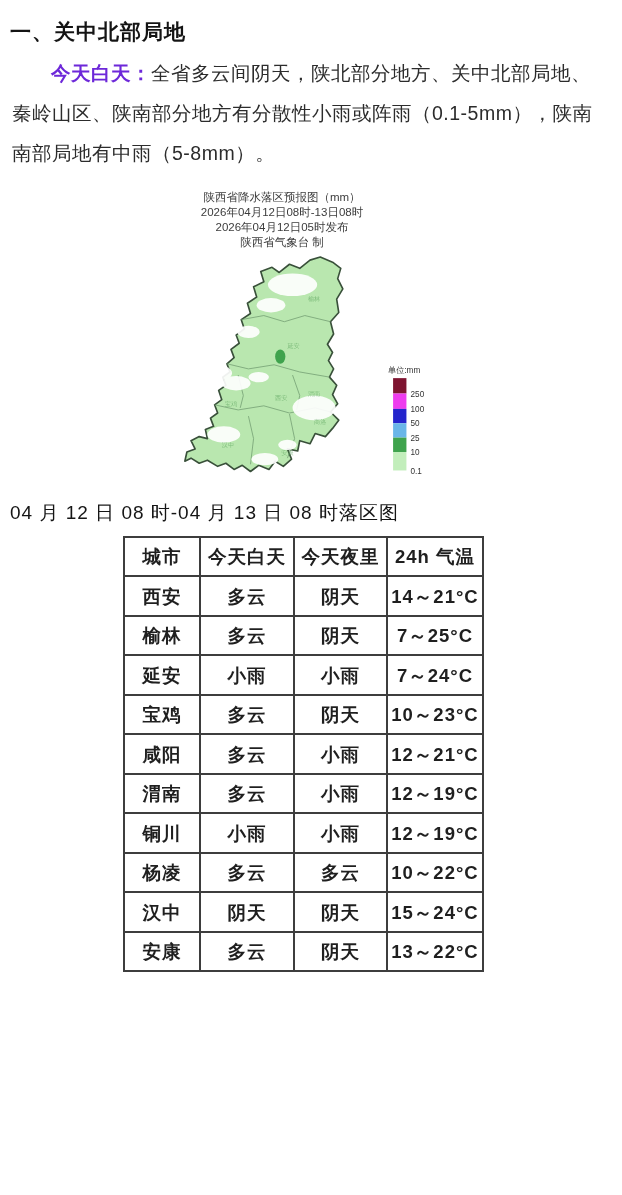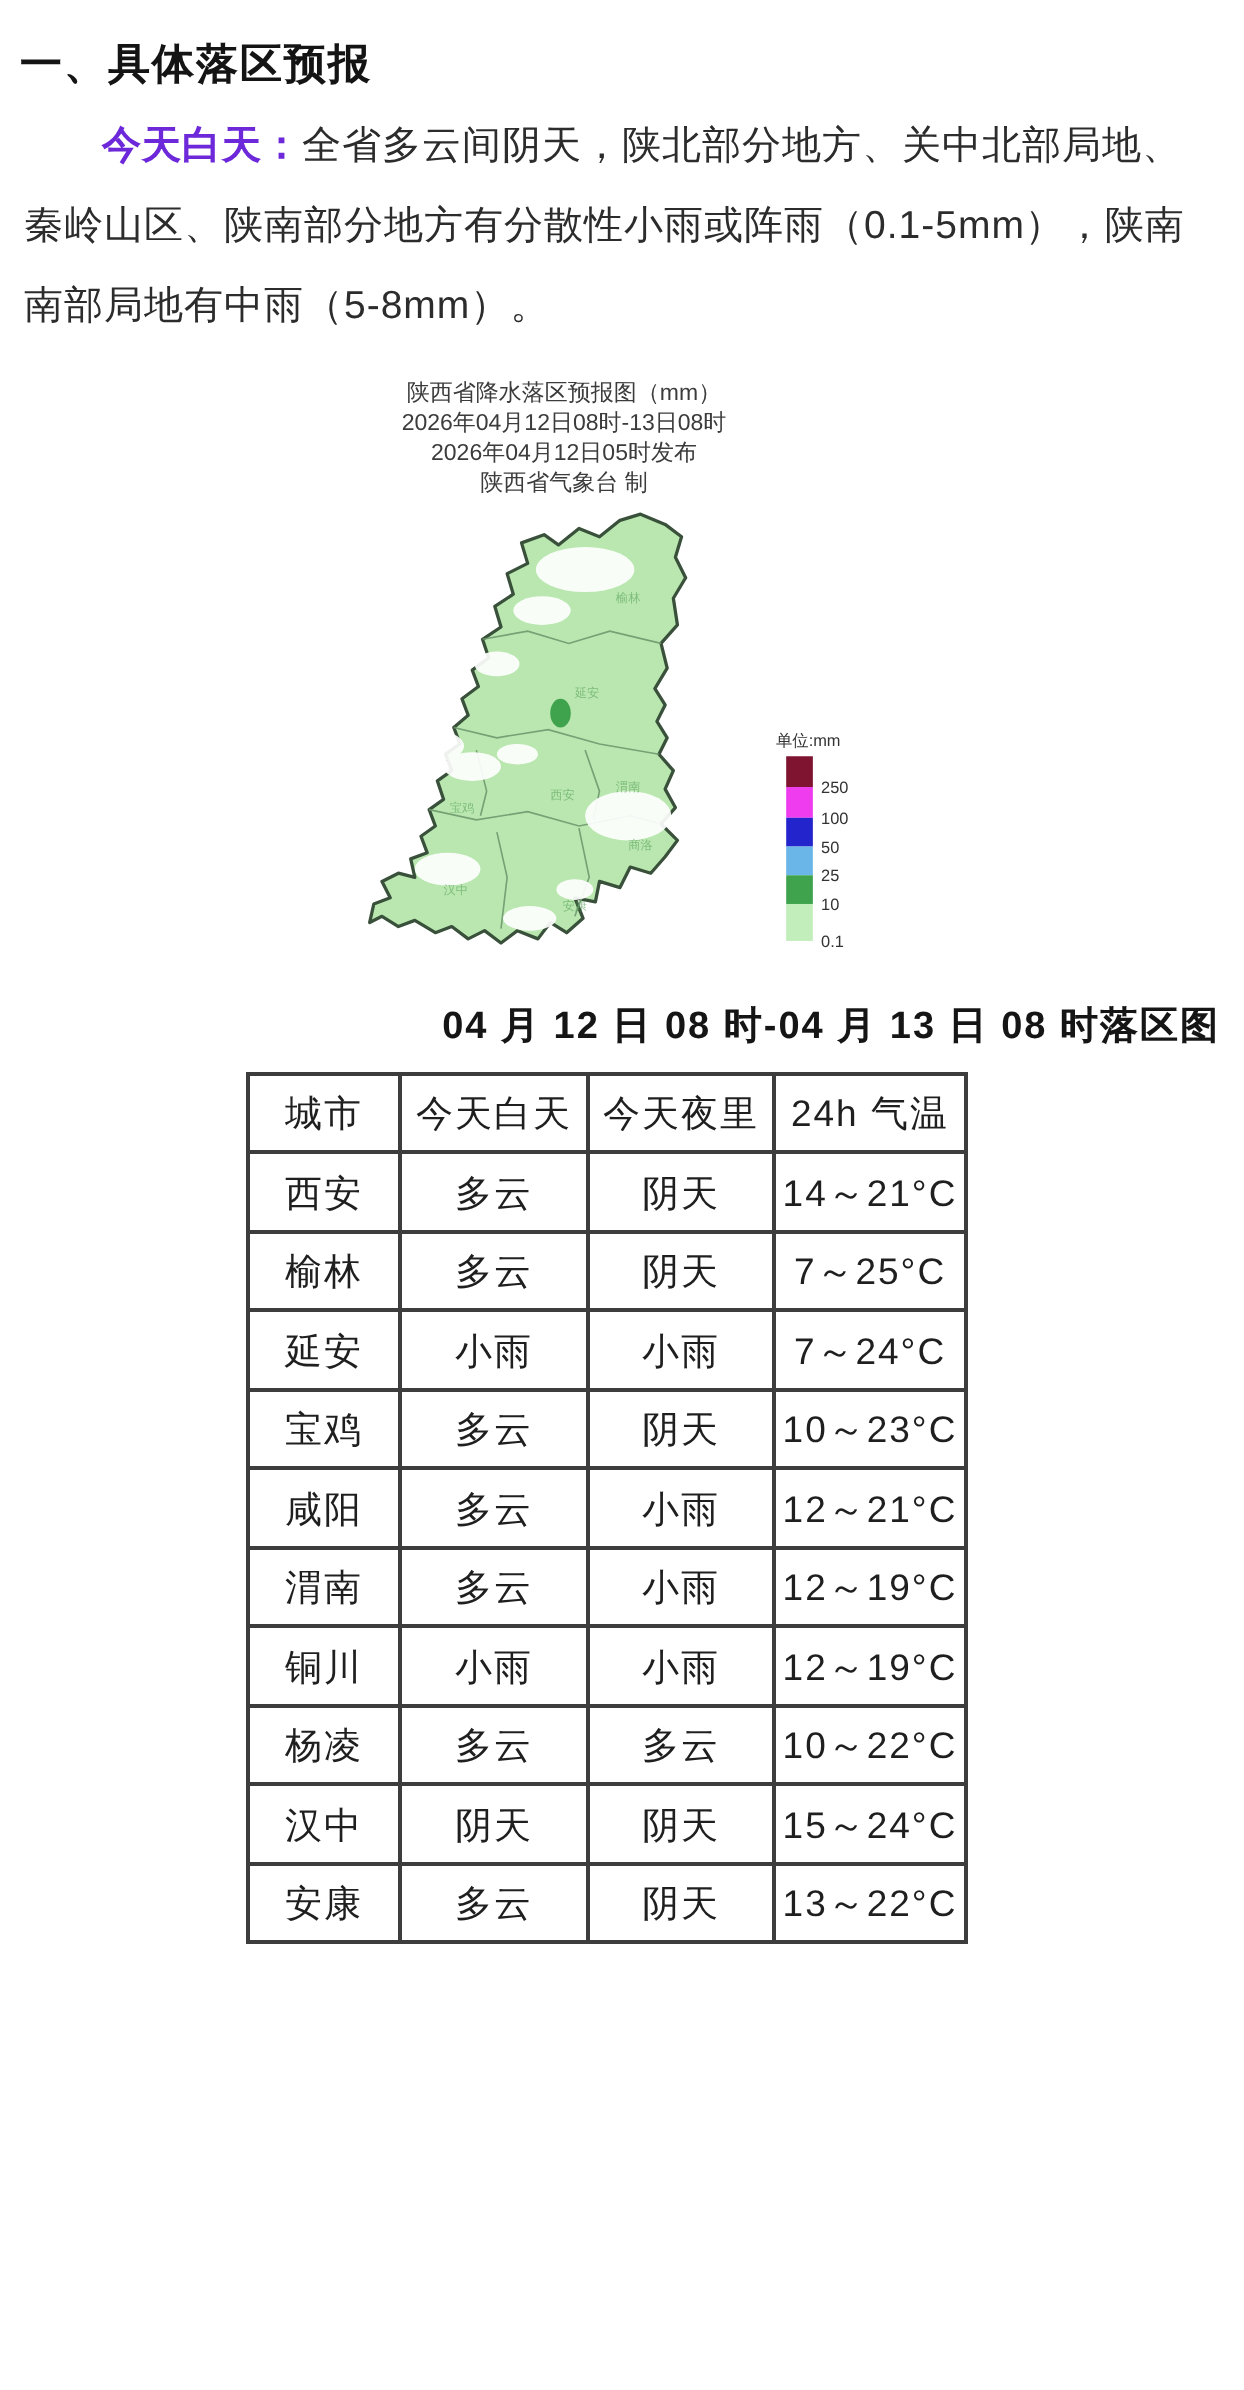--- a/index.html
+++ b/index.html
@@ -35,56 +35,56 @@
   }
   .map-titles .t-line{
     font-size:11.5px;
     line-height:15px;
     color:#3c3c3c;
   }
   .map-svg{display:block;margin:4px auto 0 auto;}
 
   .map-caption{
     font-size:19px;
-    font-weight:bold;
+    font-weight:normal;
     color:#151515;
-    text-align:right;
+    text-align:left;
     margin:8px 0 2px 0;
     letter-spacing:1px;
   }
 
   
   .city-table{
     border-collapse:collapse;
     margin:10px 0 0 113px;
     table-layout:fixed;
   }
   .city-table td,.city-table th{
     border:2px solid #3d3d3d;
     text-align:center;
     vertical-align:middle;
     font-size:18.5px;
-    font-weight:normal;
+    font-weight:bold;
     color:#1f1f1f;
     height:37.5px;
     padding:0 2px;
     letter-spacing:1px;
     margin-top:24px;
   }
   .col-city{width:70px;}
   .col-day{width:88px;}
   .col-night{width:87px;}
   .col-temp{width:90px;}
 </style>
 </head>
 <body>
 
 <div class="doc">
 
-  <div class="sec-heading">一、具体落区预报</div>
+  <div class="sec-heading">一、关中北部局地</div>
 
   <p class="body-para"><span class="para-label">今天白天：</span><span>全省多云间阴天，陕北部分地方、关中北部局地、秦岭山区、陕南部分地方有分散性小雨或阵雨（0.1-5mm），陕南南部局地有中雨（5-8mm）。</span></p>
 
   <div class="map-figure">
     <div class="map-titles">
       <div class="t-line">陕西省降水落区预报图（mm）</div>
       <div class="t-line">2026年04月12日08时-13日08时</div>
       <div class="t-line">2026年04月12日05时发布</div>
       <div class="t-line">陕西省气象台 制</div>
     </div>

